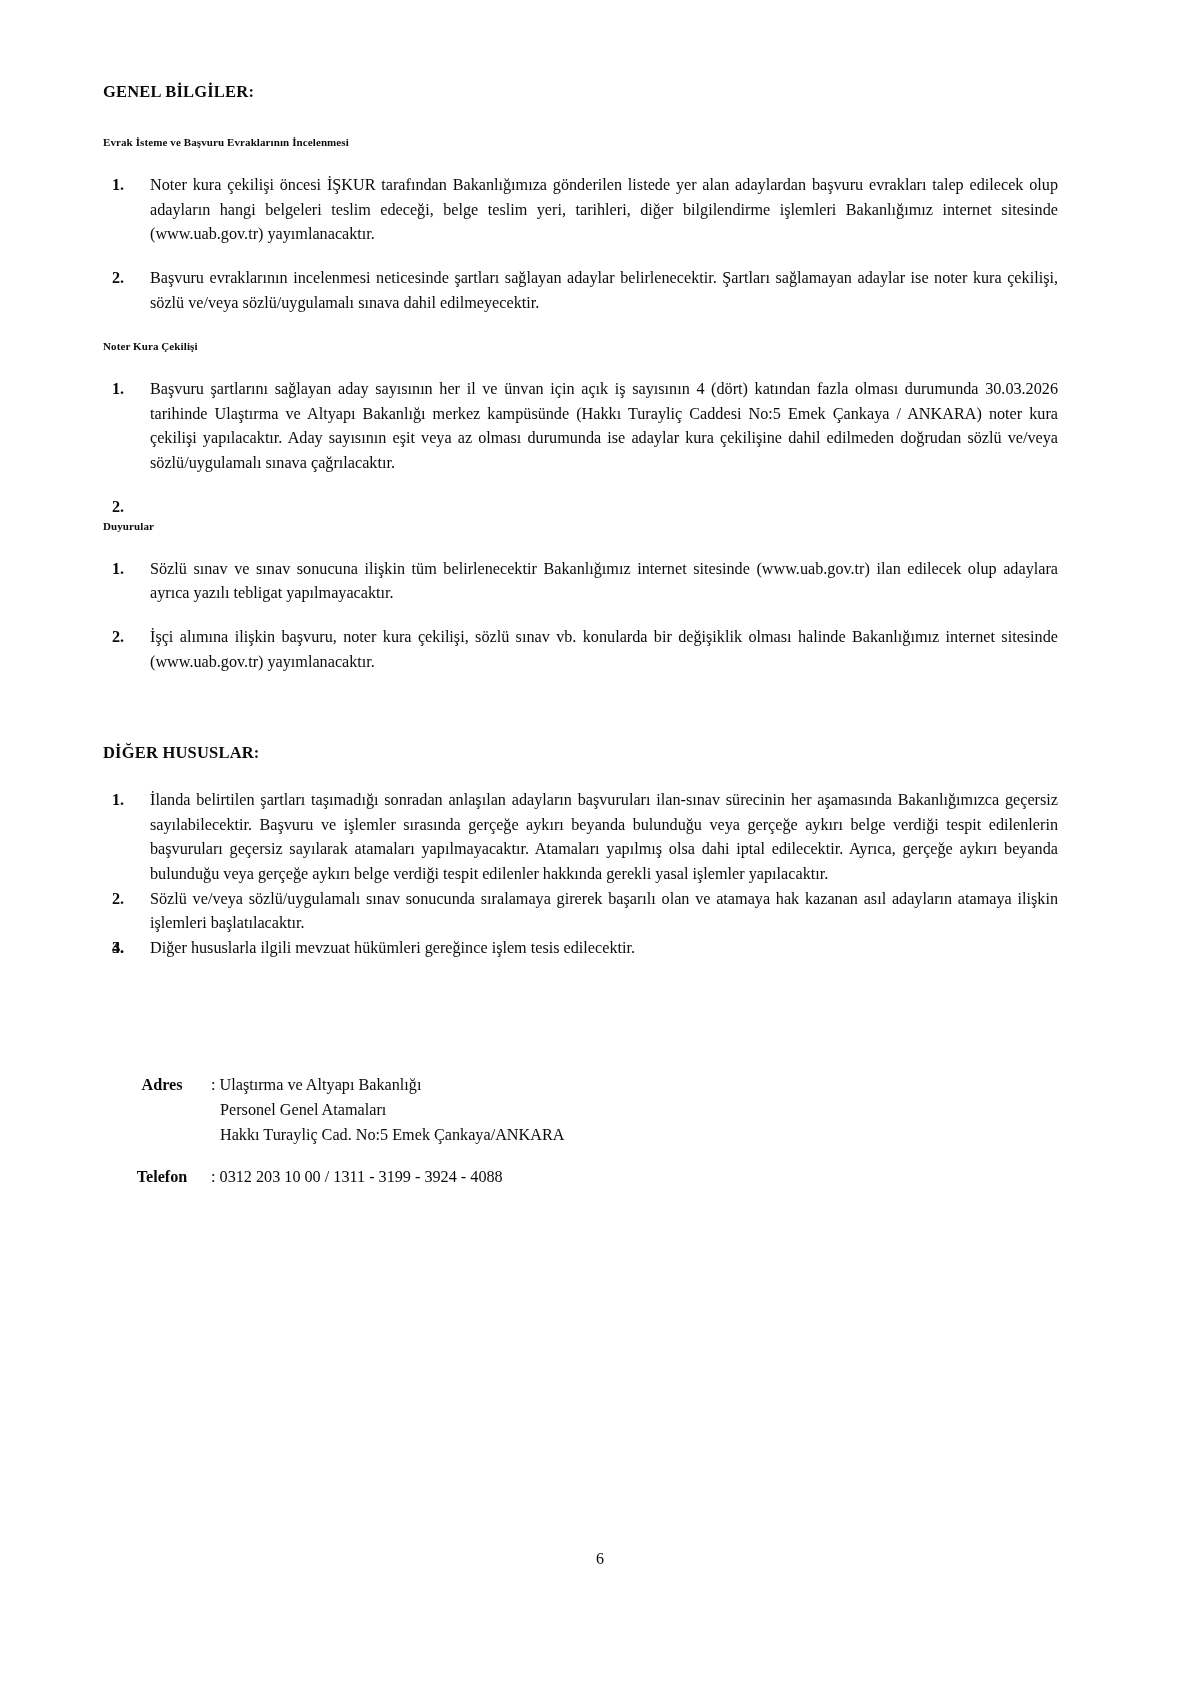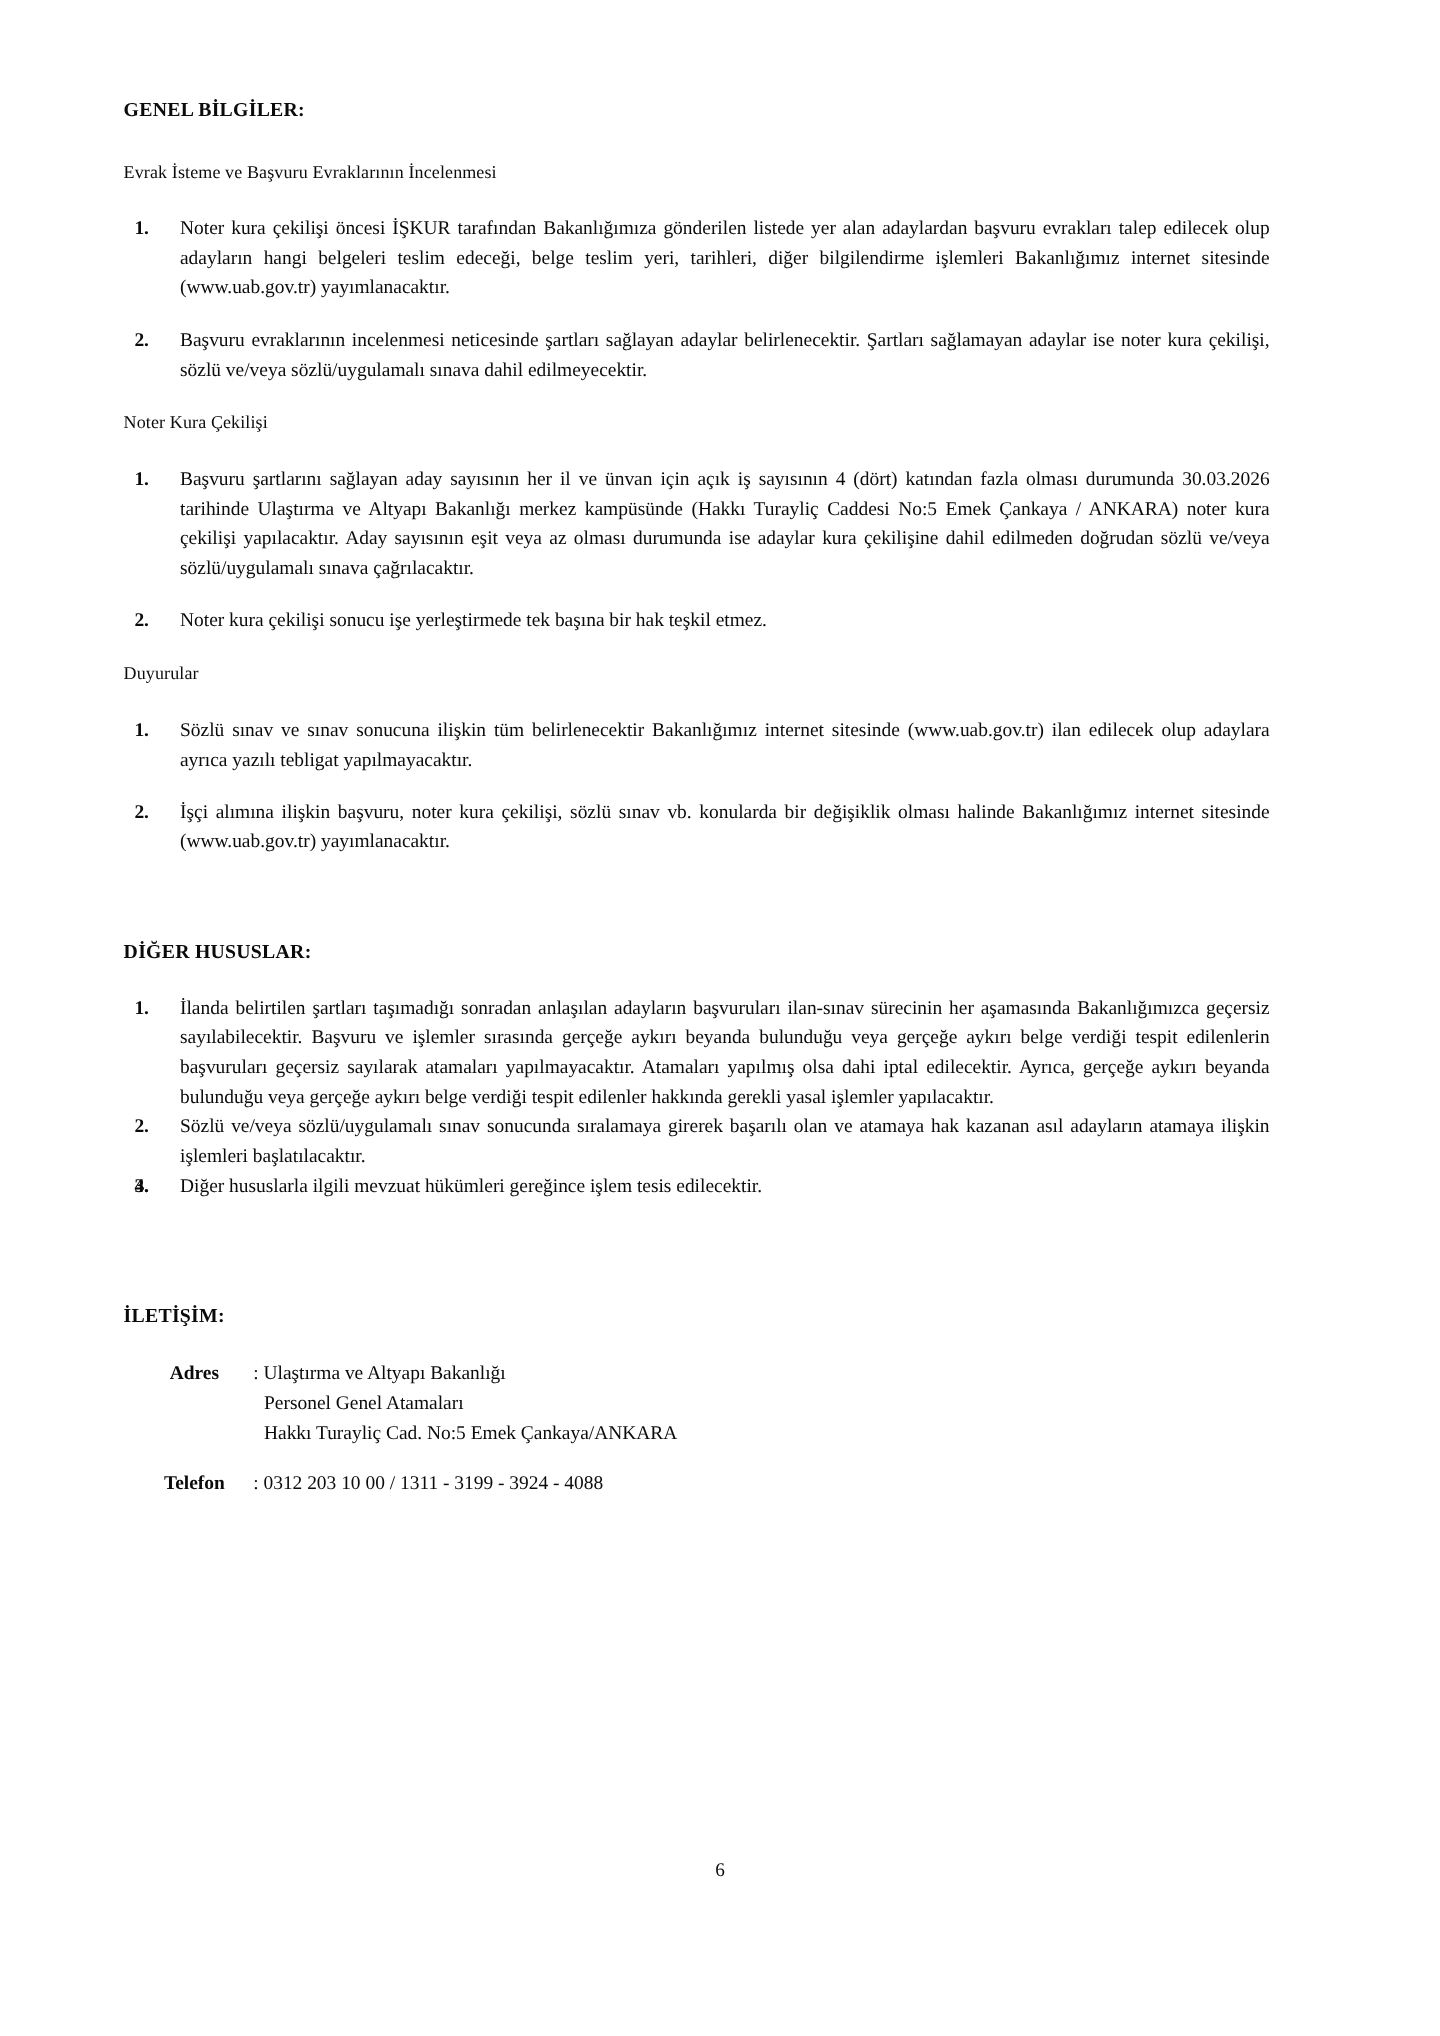--- a/index.html
+++ b/index.html
@@ -28,22 +28,22 @@
     width: 955px;
   }
 
   
   .section-title {
     font-weight: bold;
     font-size: 16.5px;
     letter-spacing: 0.2px;
   }
   .sub-title {
-    font-weight: normal;
-    font-size: 15px;
+    font-weight: bold;
+    font-size: 11px;
     letter-spacing: 0.1px;
   }
 
   
   .olist {
     margin: 0;
     padding: 0;
     list-style: none;
   }
   .olist > li {
@@ -141,21 +141,20 @@
 
     <div class="gap-m"></div>
 
     <ol class="olist spaced">
       <li>
         <span class="num">1.</span>
         <span>Başvuru şartlarını sağlayan aday sayısının her il ve ünvan için açık iş sayısının 4 (dört) katından fazla olması durumunda 30.03.2026 tarihinde Ulaştırma ve Altyapı Bakanlığı merkez kampüsünde (Hakkı Turayliç Caddesi No:5 Emek Çankaya / ANKARA) noter kura çekilişi yapılacaktır. Aday sayısının eşit veya az olması durumunda ise adaylar kura çekilişine dahil edilmeden doğrudan sözlü ve/veya sözlü/uygulamalı sınava çağrılacaktır.</span>
       </li>
       <li>
         <span class="num">2.</span>
-        <span>Noter kura çekilişi sonucu işe yerleştirmede tek başına bir hak teşkil etmez.</span>
       </li>
     </ol>
 
     <div class="gap-m"></div>
 
     <div class="sub-title">Duyurular</div>
 
     <div class="gap-m"></div>
 
     <ol class="olist spaced">
@@ -190,21 +189,20 @@
       </li>
       <li>
         <span class="num">4.</span>
         <span>Diğer hususlarla ilgili mevzuat hükümleri gereğince işlem tesis edilecektir.</span>
       </li>
     </ol>
 
     <div class="gap-xxl"></div>
     <div class="gap-s"></div>
 
-    <div class="section-title">İLETİŞİM:</div>
 
     <div class="gap-m"></div>
 
     <div class="contact-row">
       <div class="contact-label">Adres</div>
       <div class="contact-value">
         <div class="line">: Ulaştırma ve Altyapı Bakanlığı</div>
         <div class="line">Personel Genel Atamaları</div>
         <div class="line">Hakkı Turayliç Cad. No:5 Emek Çankaya/ANKARA</div>
       </div>

